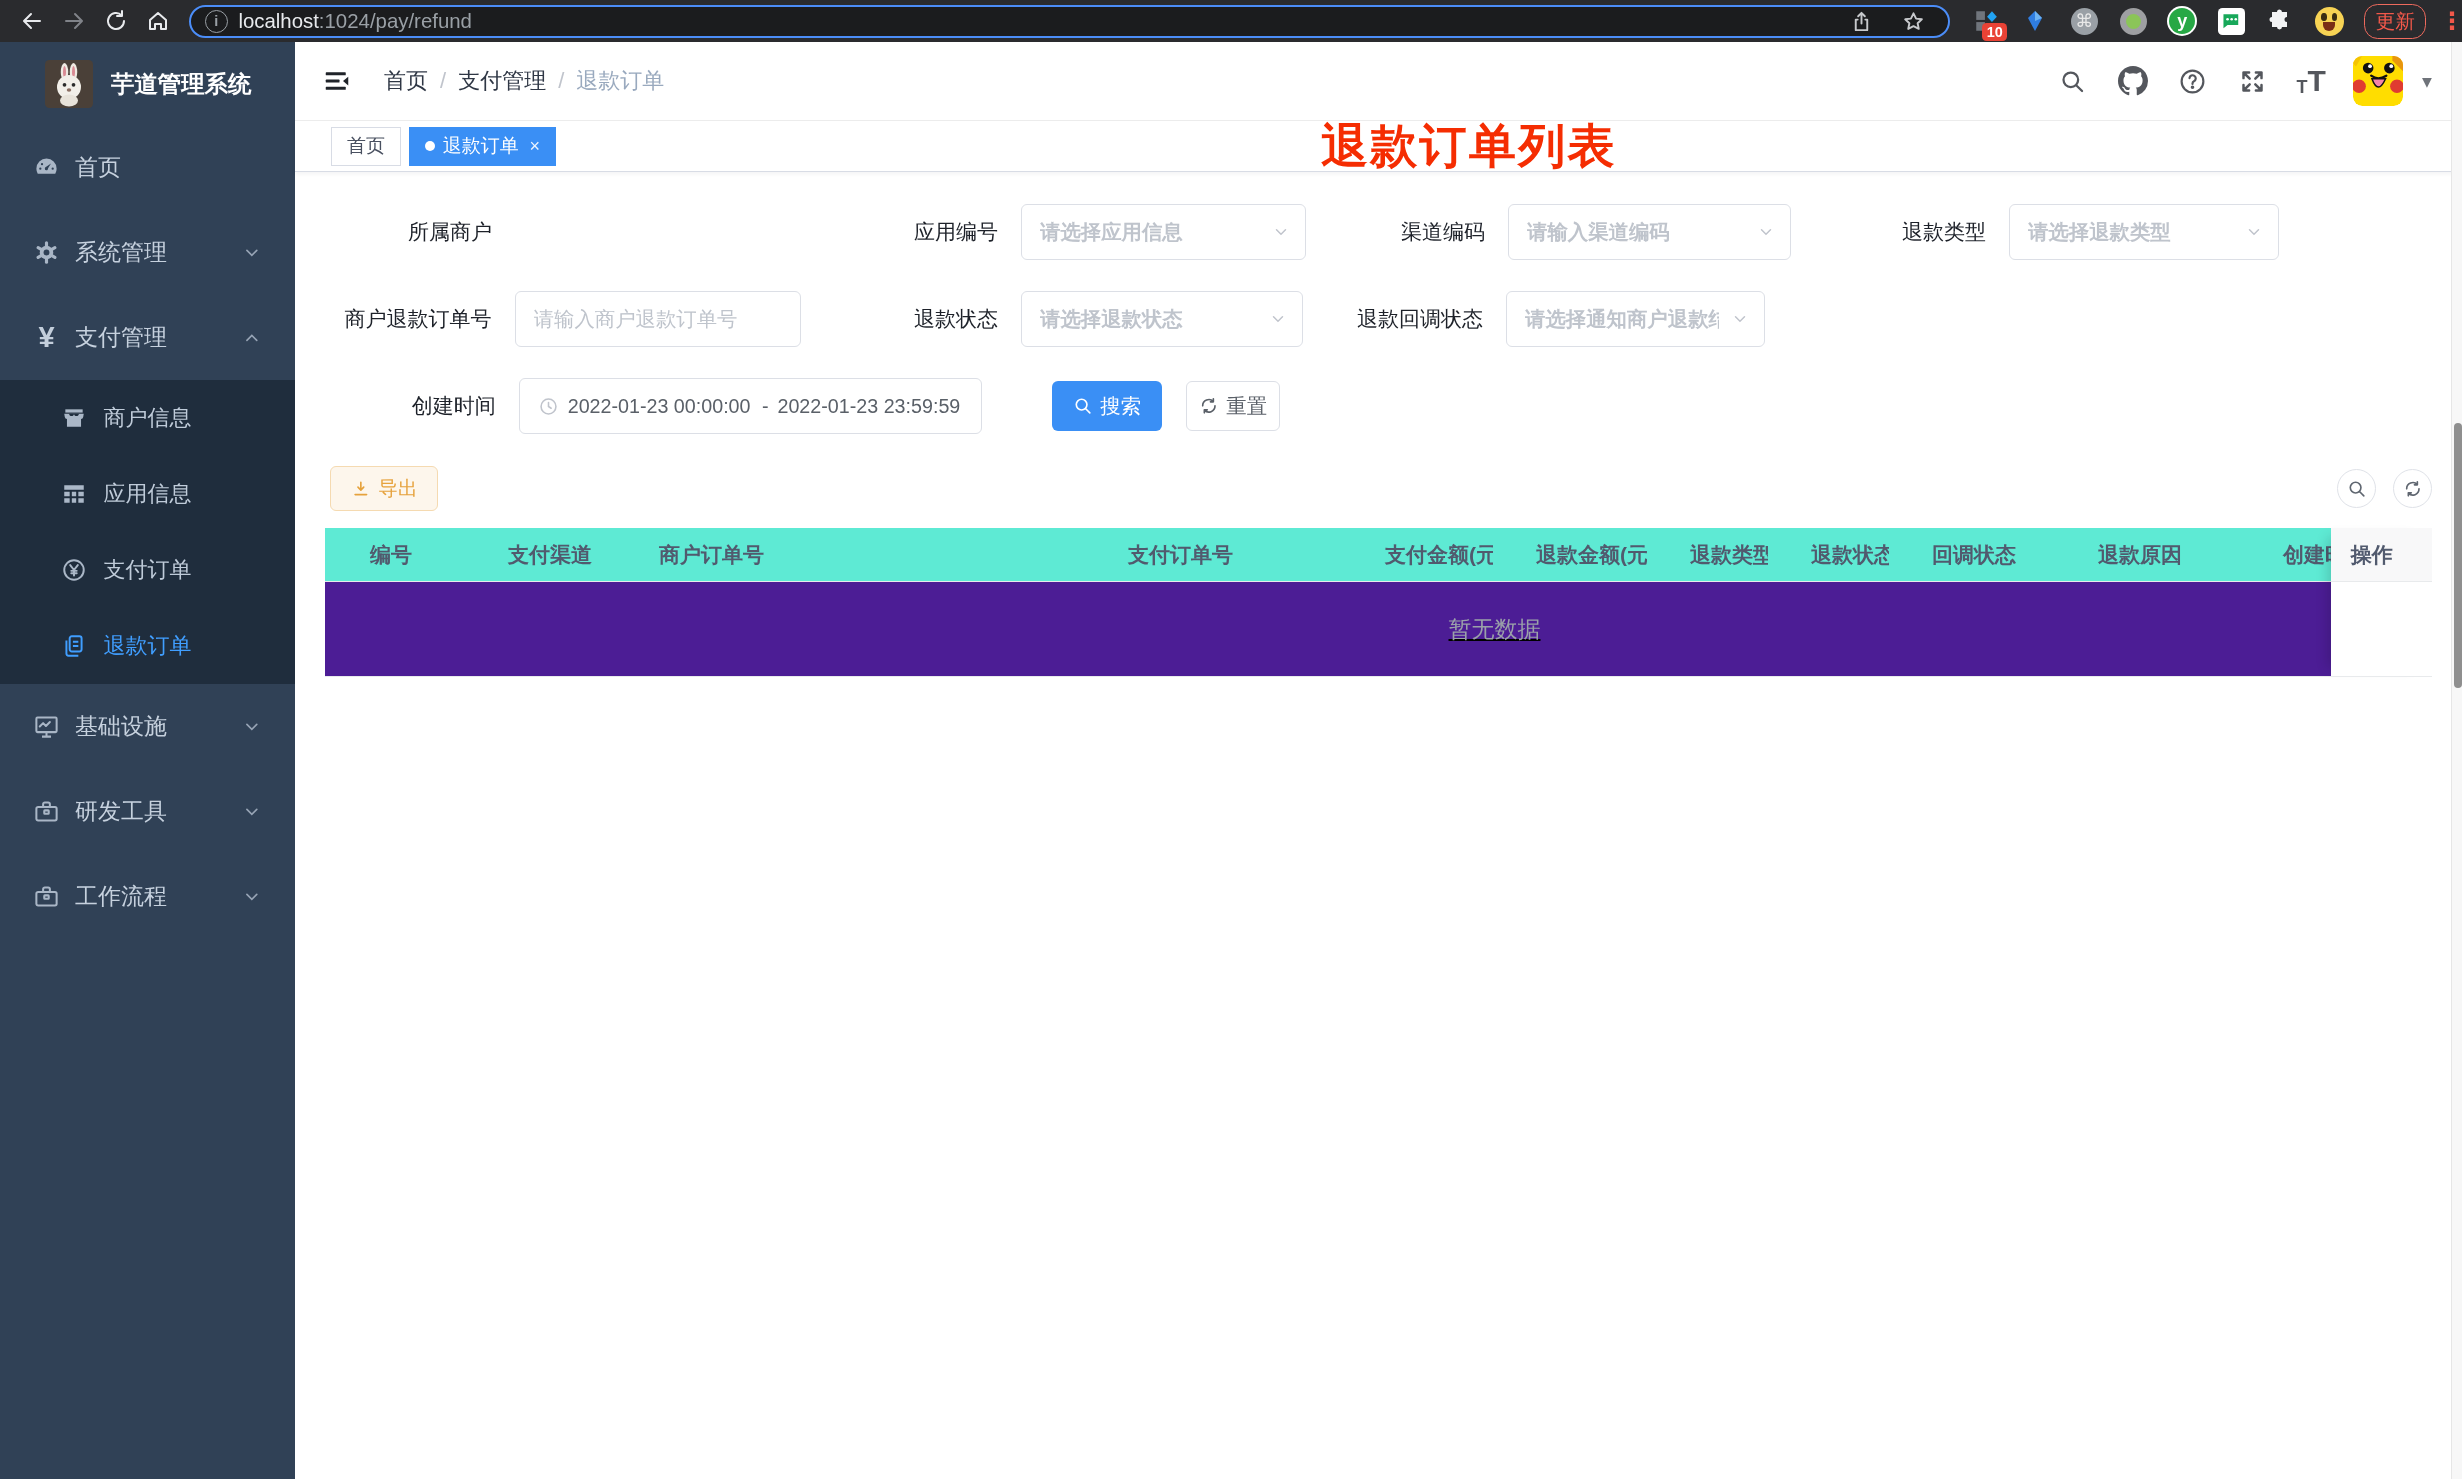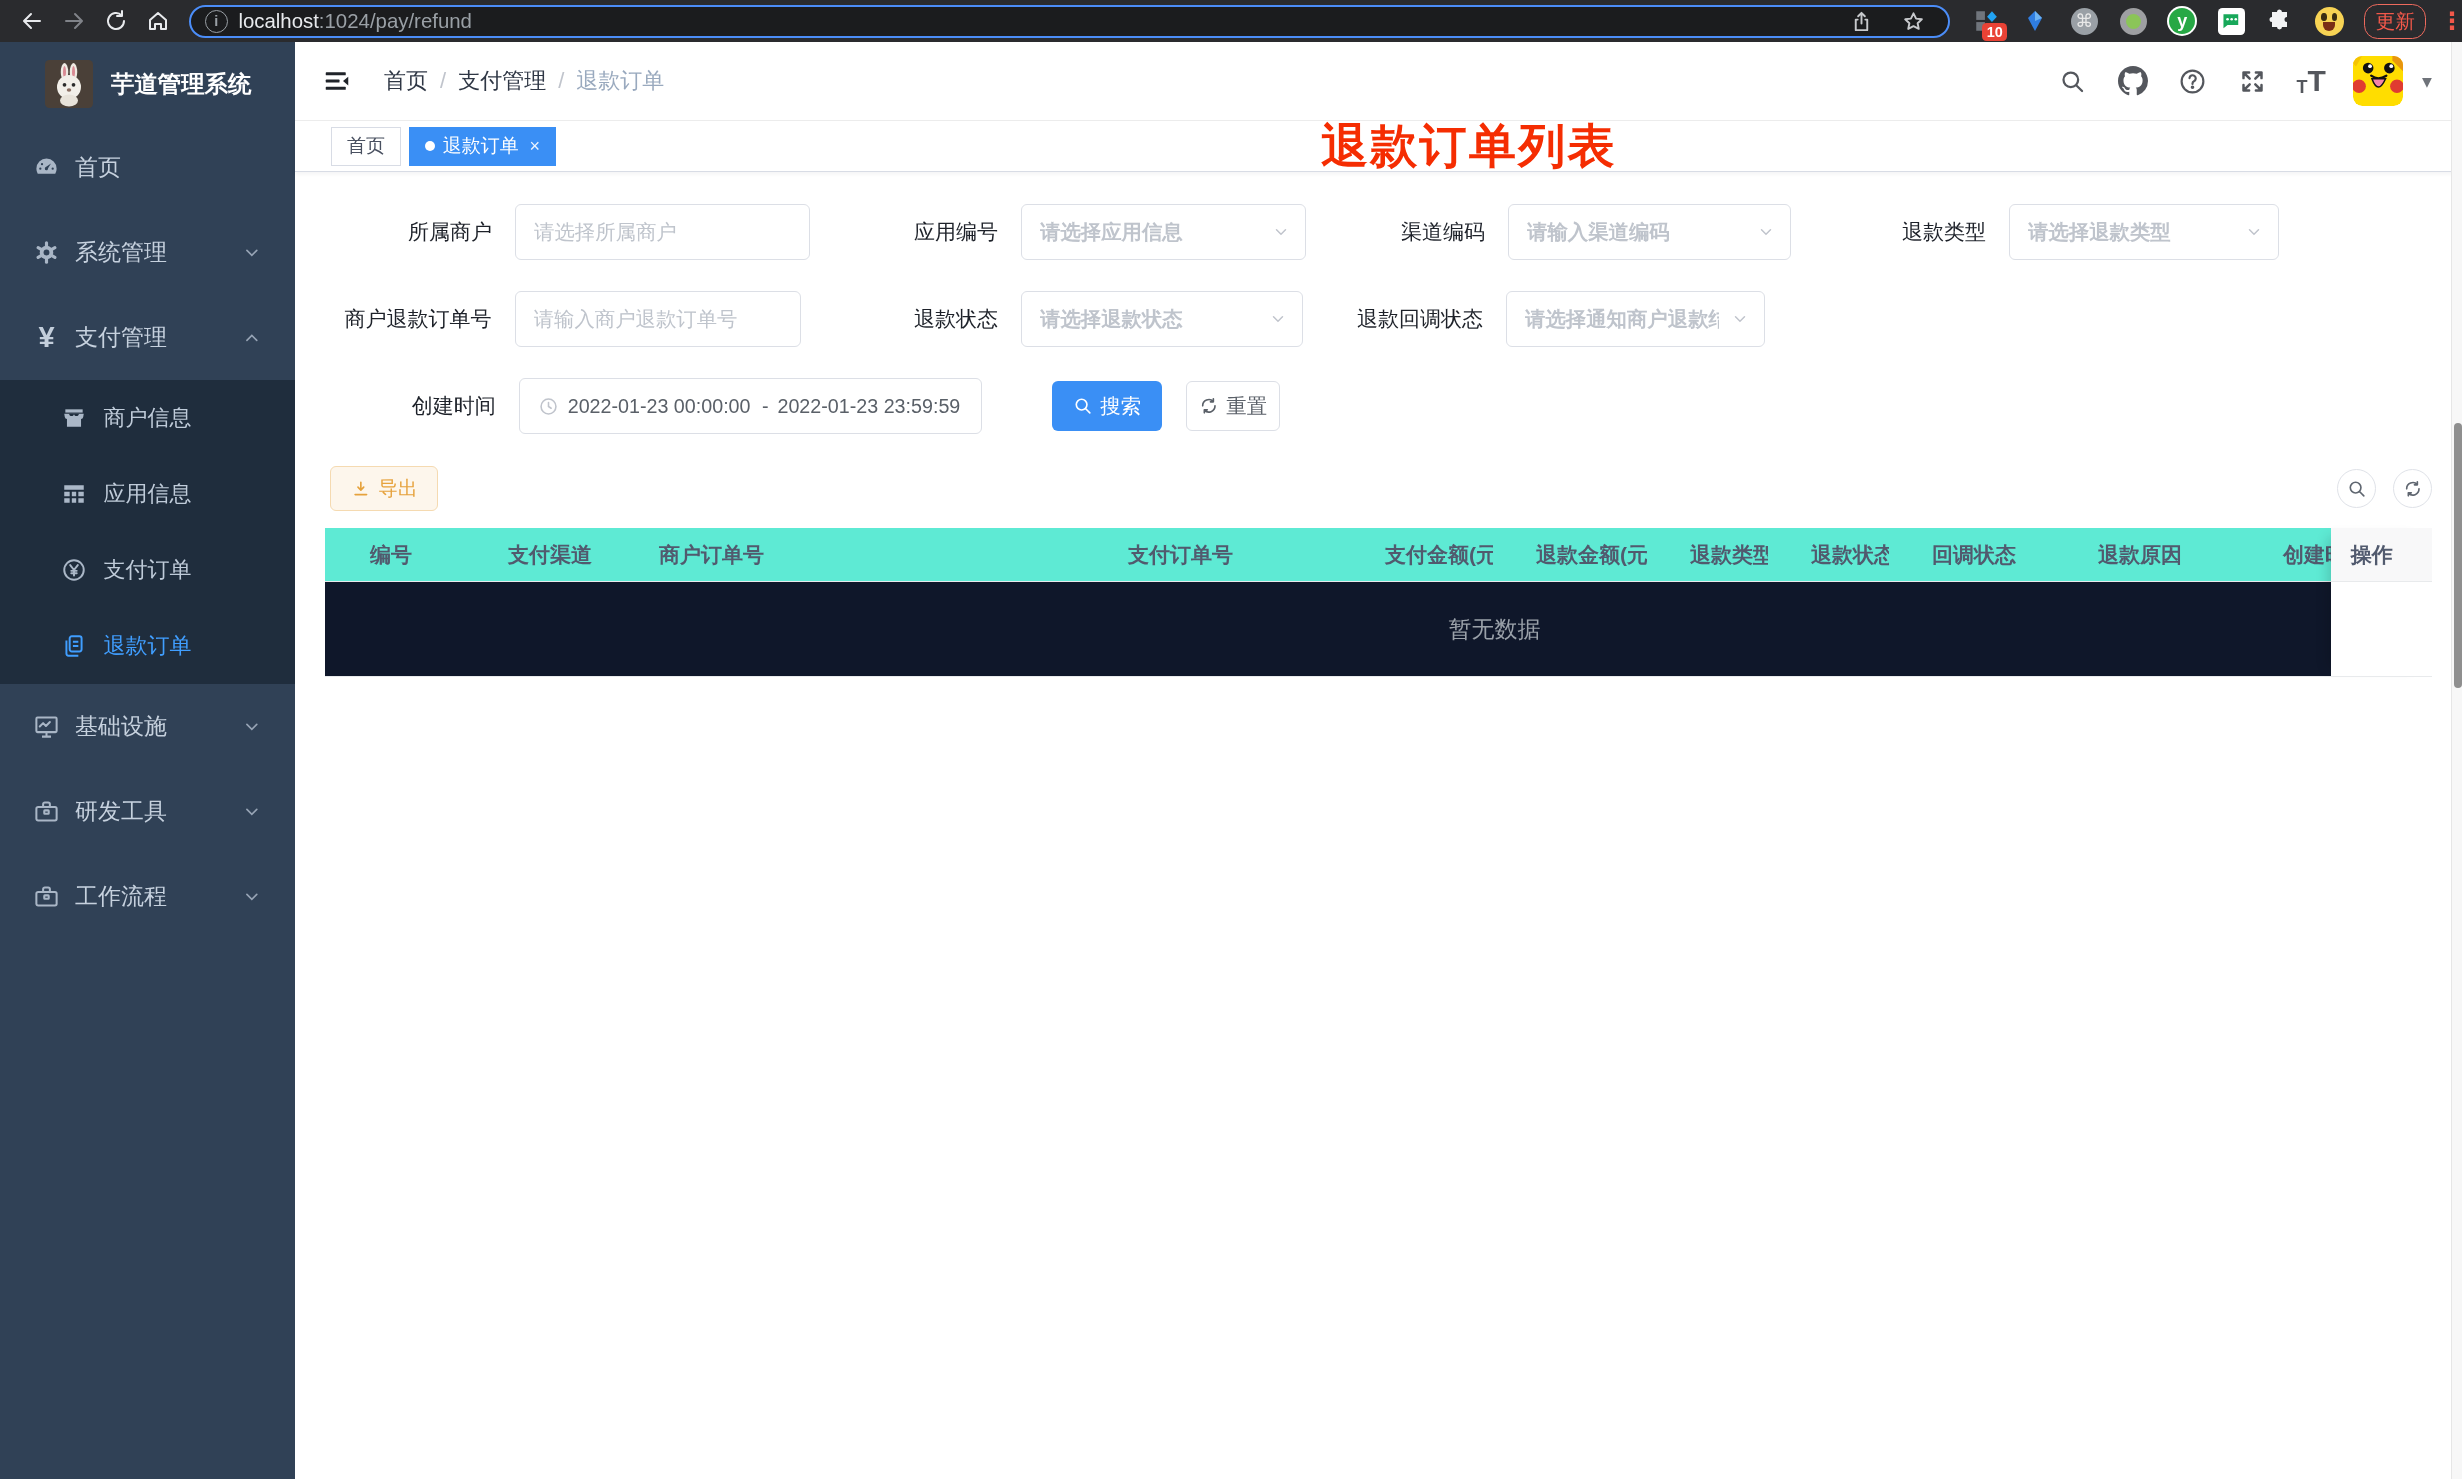--- a/index.html
+++ b/index.html
@@ -115,21 +115,21 @@
   .circle-btn { width: 39px; height: 39px; border-radius: 50%; border: 1.5px solid #dfe2e8; background: #fff; color: #5f6670;
                 display: flex; align-items: center; justify-content: center; cursor: pointer; }
 
   
   .tbl { margin: 17.4px 30px 0; position: relative; }
   .thead { display: flex; height: 54px; background: #5eead4; border-bottom: 1.5px solid #e8eaec; align-items: center; }
   .th { font-weight: 700; color: #515a6e; font-size: 21px; padding-left: 43px; white-space: nowrap; overflow: hidden; flex: 0 0 auto; }
   .c1 { width: 140px; padding-left: 45px; } .c2 { width: 151px; } .c3 { width: 469px; } .c4 { width: 257px; }
   .c5 { width: 151px; } .c6 { width: 154px; } .c7 { width: 121px; } .c8 { width: 121px; }
   .c9 { width: 166px; } .c10 { width: 185px; } .c11 { width: 91px; }
-  .tbody-empty { height: 95px; border-bottom: 1.5px solid #e8eaec; display: flex; align-items: center; justify-content: center; background: #0f172a; }
+  .tbody-empty { height: 95px; border-bottom: 1.5px solid #e8eaec; display: flex; align-items: center; justify-content: center; background: #4c1d95; text-decoration: underline; }
   .empty-text { color: #9aa1a9; font-size: 23px; transform: translateX(116px); }
   .fixedcol { position: absolute; top: 0; right: 0; width: 101px; box-shadow: -12px 0 12px -9px rgba(0,0,0,.16); }
   .fixedcol .fh { height: 54px; background: #f8f8f9; border-bottom: 1.5px solid #e8eaec; display: flex; align-items: center;
                   padding-left: 19.7px; font-weight: 700; color: #515a6e; font-size: 21px; }
   .fixedcol .fb { height: 95px; background: #fff; border-bottom: 1.5px solid #e8eaec; }
 
   
   .pg-scroll { position: absolute; right: 0; top: 42px; bottom: 0; width: 10.6px; background: #f7f7f7; border-left: 0.8px solid #e6e6e6; }
   .pg-thumb { position: absolute; left: 1.5px; top: 381px; width: 7.6px; height: 265px; border-radius: 4.5px; background: #8f8f8f; }
 </style>
@@ -464,23 +464,20 @@
         <span>退款订单</span>
         <span class="tab-close">×</span>
       </div>
     </div>
 
     <div class="content">
 
       <div class="form">
         <div class="fg f1">
           <div class="flabel">所属商户</div>
-          <div class="fctrl">
-            <span class="placeholder">请选择所属商户</span>
-          </div>
         </div>
         <div class="fg f2">
           <div class="flabel">应用编号</div>
           <div class="fctrl has-chev">
             <span class="placeholder">请选择应用信息</span>
             <span class="sel-chev">
                 <svg width="18" height="18" viewBox="0 0 24 24" fill="none" stroke="currentColor" stroke-width="2" stroke-linecap="round">
                   <path d="m6 9 6 6 6-6"></path>
                 </svg>
               </span>

